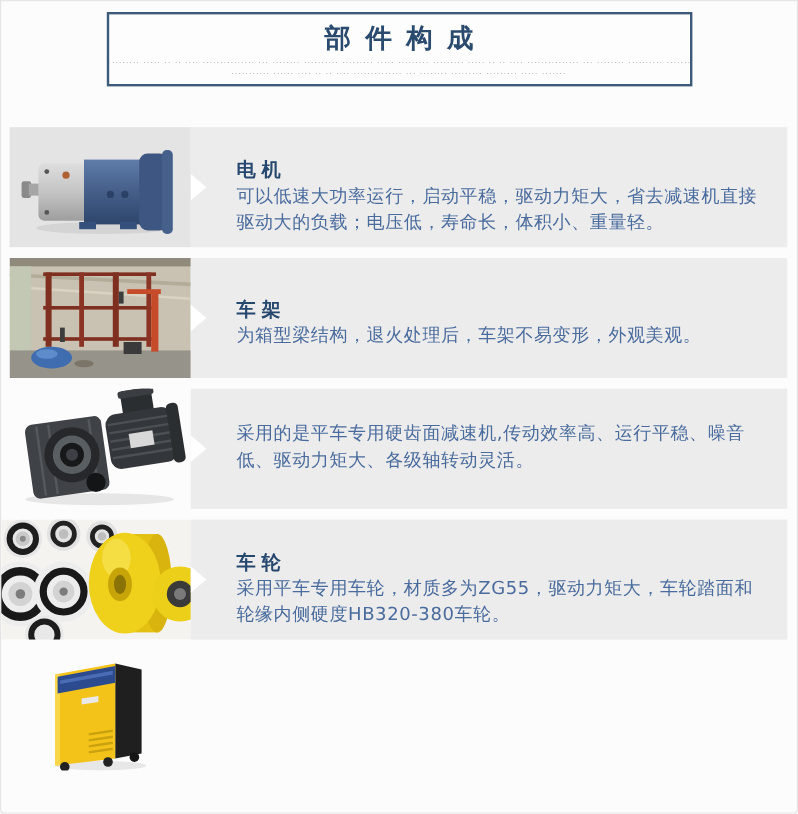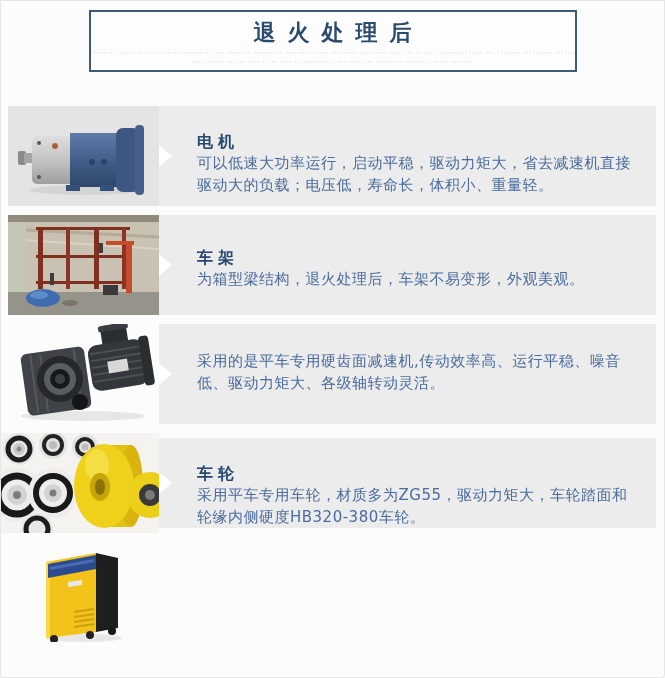--- a/index.html
+++ b/index.html
@@ -48,21 +48,21 @@
     overflow: hidden;
   }
   .fineprint.l1 { margin-top: 3px; }
   
   .rows { margin-top: 34px; }
   .row {
     display: flex;
     height: 100px;
     margin: 0 8px 9px 7px;
   }
-  .row.flush { margin-left: 0; align-items: center; }
+  .row.flush { margin-left: 0; }
   .media {
     position: relative;
     width: 151px;
     height: 100px;
     flex: 0 0 auto;
   }
   .row.flush .media { width: 158px; }
   .media.gray-block { background: #e4e4e4; }
   .media svg { display: block; width: 100%; height: 100%; }
   .panel {
@@ -98,21 +98,21 @@
   }
   .pad1 { padding-top: 33px; } 
   .pad2 { padding-top: 26px; } 
 </style>
 </head>
 <body>
 
 <div class="page">
 
   <div class="header-box">
-    <div class="header-title">退火处理后</div>
+    <div class="header-title">部件构成</div>
     <div class="fineprint l1">········· ····· ·· ·· ···· ··············· ··· ········ ·········· ········· ····· ········· ········· ····· ·· ·· ···· ··············· ··· ········ ·········· ·········</div>
     <div class="fineprint">··········· ······ ···· ·· ·· ···· ·············· ··· ········ ········· ········· ····· ·······</div>
   </div>
 
   <div class="rows">
 
     <div class="row">
       <div class="media gray-block">
         <svg viewBox="0 0 151 100">
           <defs>

